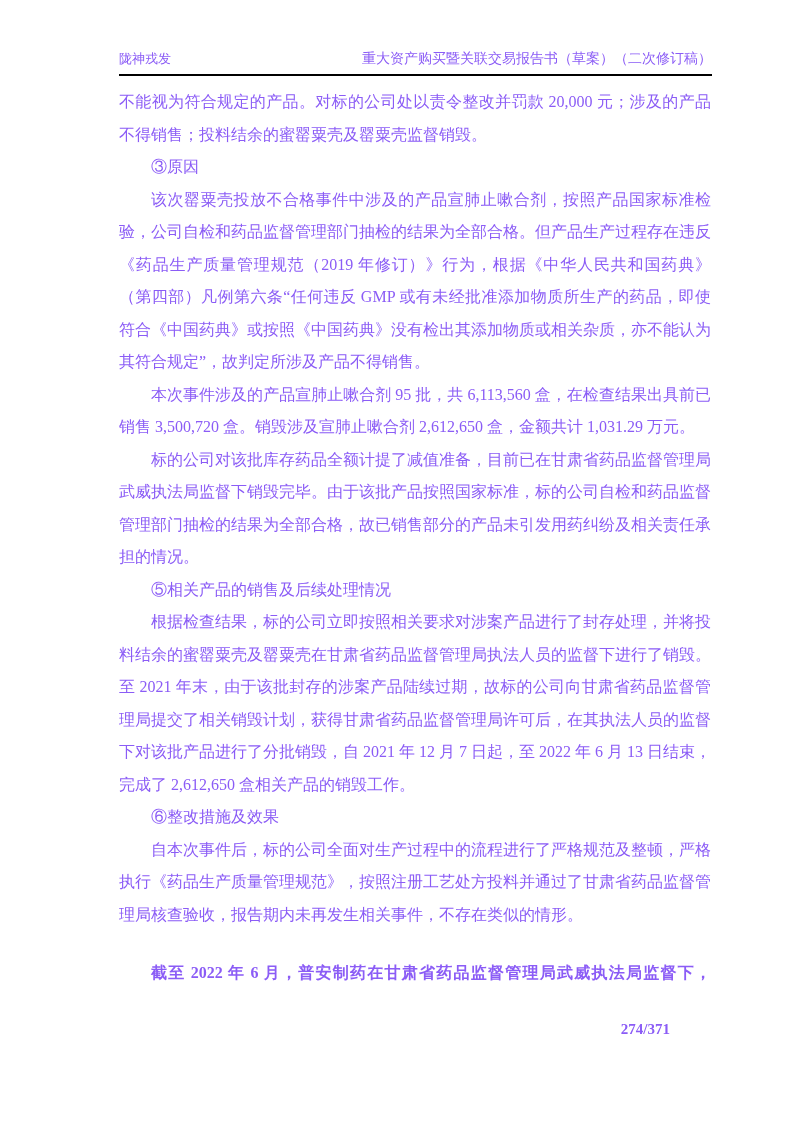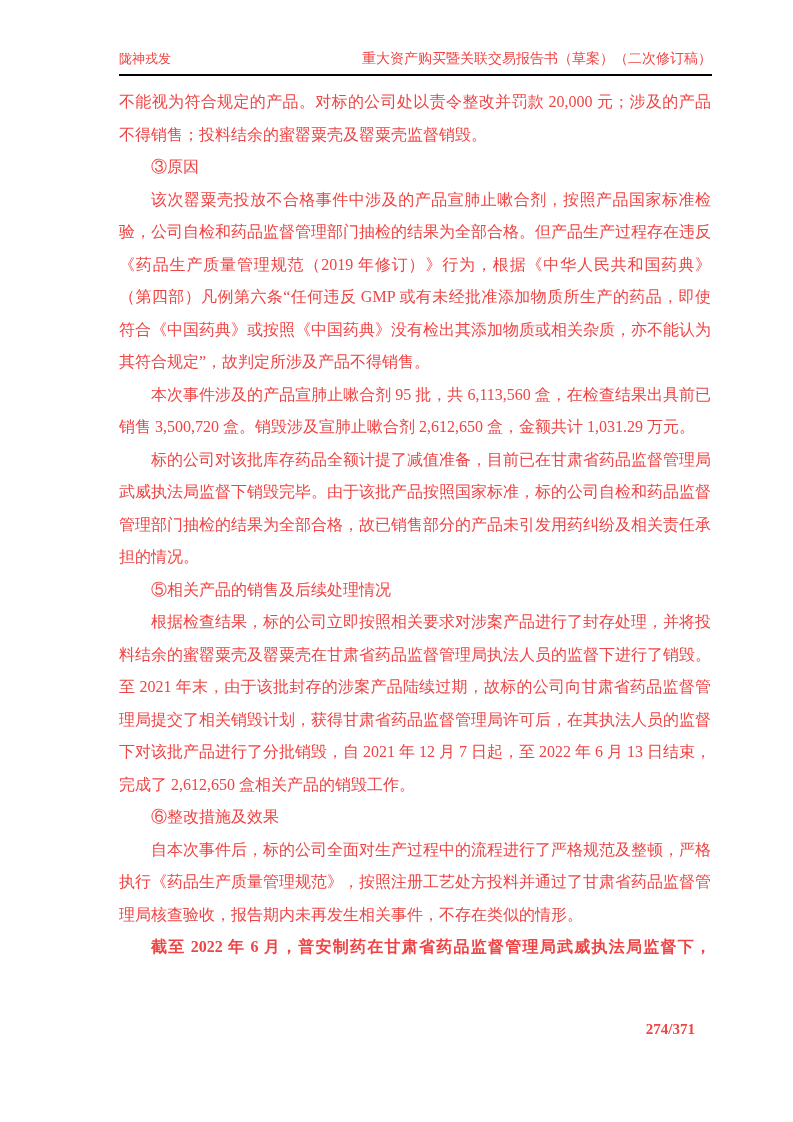--- a/index.html
+++ b/index.html
@@ -7,21 +7,21 @@
     padding: 0;
     background: #ffffff;
   }
   .page {
     position: relative;
     width: 793px;
     height: 1122px;
     background: #ffffff;
     overflow: hidden;
     font-family: "Liberation Serif", "DejaVu Serif", serif;
-    color: #ef4444;
+    color: #8b5cf6;
   }
   .header {
     position: absolute;
     left: 119px;
     right: 81px;
     top: 50px;
     display: flex;
     justify-content: space-between;
     align-items: flex-end;
     border-bottom: 2px solid #000000;
@@ -50,25 +50,26 @@
     margin: 0;
     padding: 0;
   }
   .doc-body p.indent {
     text-indent: 2em;
   }
   .doc-body p.bold-note {
     font-weight: 700;
     text-indent: 2em;
     text-align-last: justify;
+    margin-top: 26px;
   }
   .footer {
     position: absolute;
     top: 1021px;
-    right: 98px;
+    right: 123px;
     font-size: 15px;
     font-weight: 700;
     white-space: nowrap;
   }
 </style>
 </head>
 <body>
 
 <div class="page">
 

